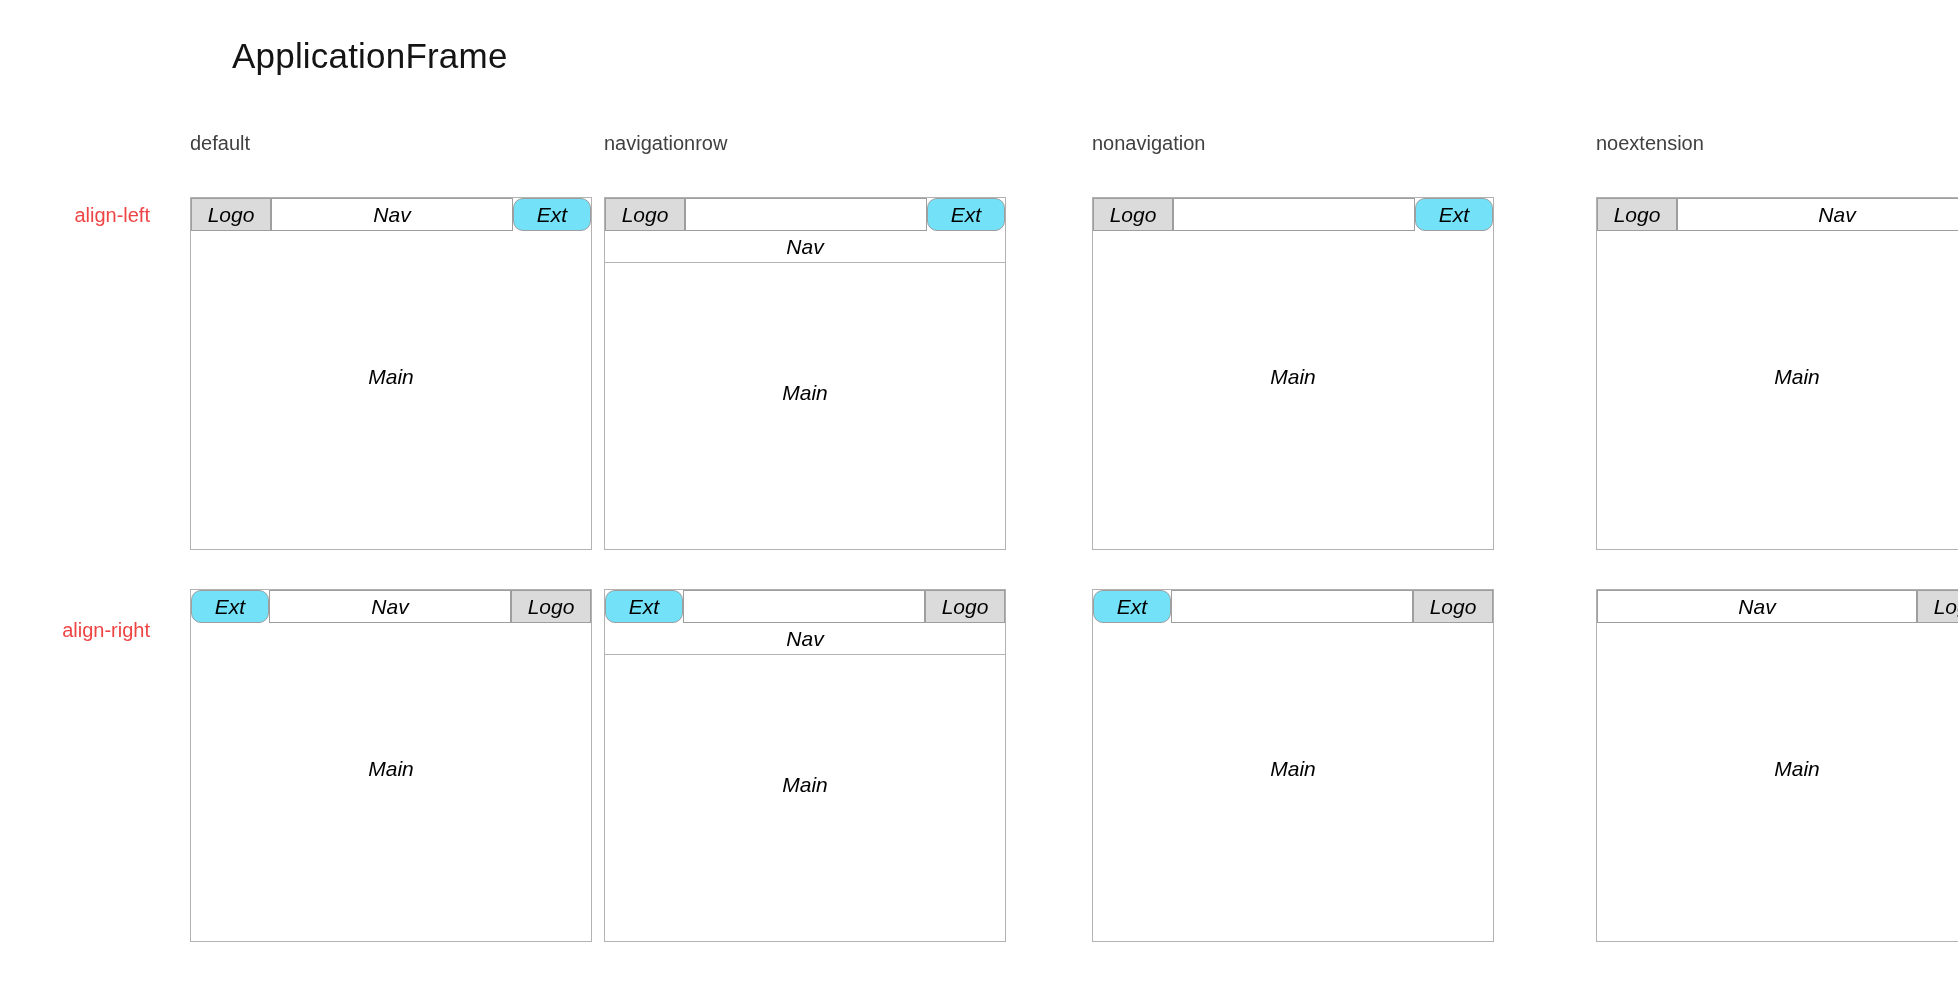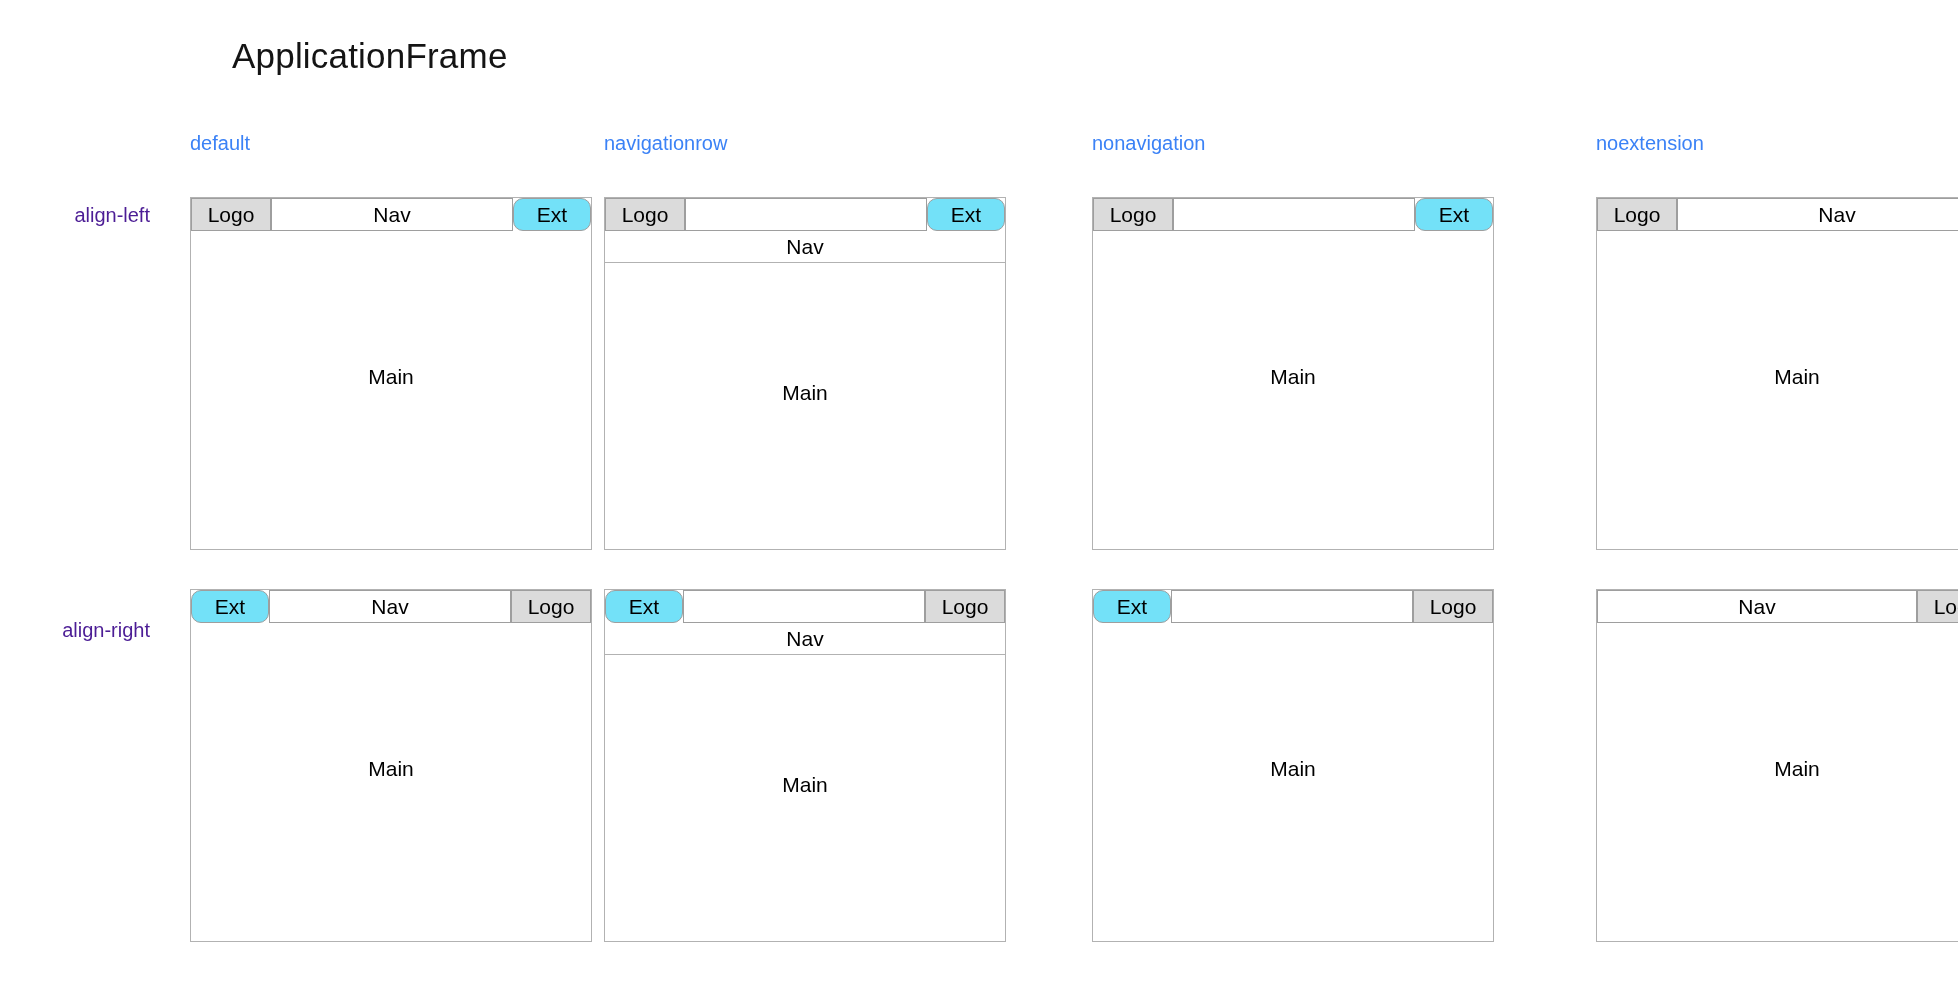--- a/index.html
+++ b/index.html
@@ -8,33 +8,33 @@
     font-family:"Liberation Sans", sans-serif;color:#000;overflow:hidden;
     -webkit-font-smoothing:antialiased;
   }
   .page-title{
     position:absolute;left:190px;top:36px;
     font-size:35px;line-height:40px;font-weight:400;color:#141414;
     letter-spacing:0.2px;
     margin-left:42px;
   }
   .col-header{
-    position:absolute;top:131px;font-size:20px;line-height:24px;color:#3b82f6;
+    position:absolute;top:131px;font-size:20px;line-height:24px;color:#404040;
   }
   .row-label{
     position:absolute;left:0;width:150px;text-align:right;
-    font-size:20px;line-height:23px;color:#4c1d95;
+    font-size:20px;line-height:23px;color:#ef4444;
   }
   .col-0{left:190px}.col-1{left:604px}.col-2{left:1092px}.col-3{left:1596px}
   .row-a{top:197px}.row-b{top:589px}
 
   .frame{
     position:absolute;width:402px;height:353px;box-sizing:border-box;
     border:1px solid var(--frame_border);background:#fff;
-    display:flex;flex-direction:column;
+    display:flex;flex-direction:column;font-style:italic;
   }
   .appheader{display:flex;flex:none;height:33px;}
   .hcell{
     box-sizing:border-box;height:33px;border:1px solid var(--cell_border);
     display:flex;align-items:center;justify-content:center;
     font-size:21px;line-height:21px;background:#fff;
   }
   .hcell.logo{width:80px;background:var(--logo);}
   .hcell.ext{width:78px;background:var(--extension);border-radius:10px;}
   .hcell.navcell{flex:1;}

